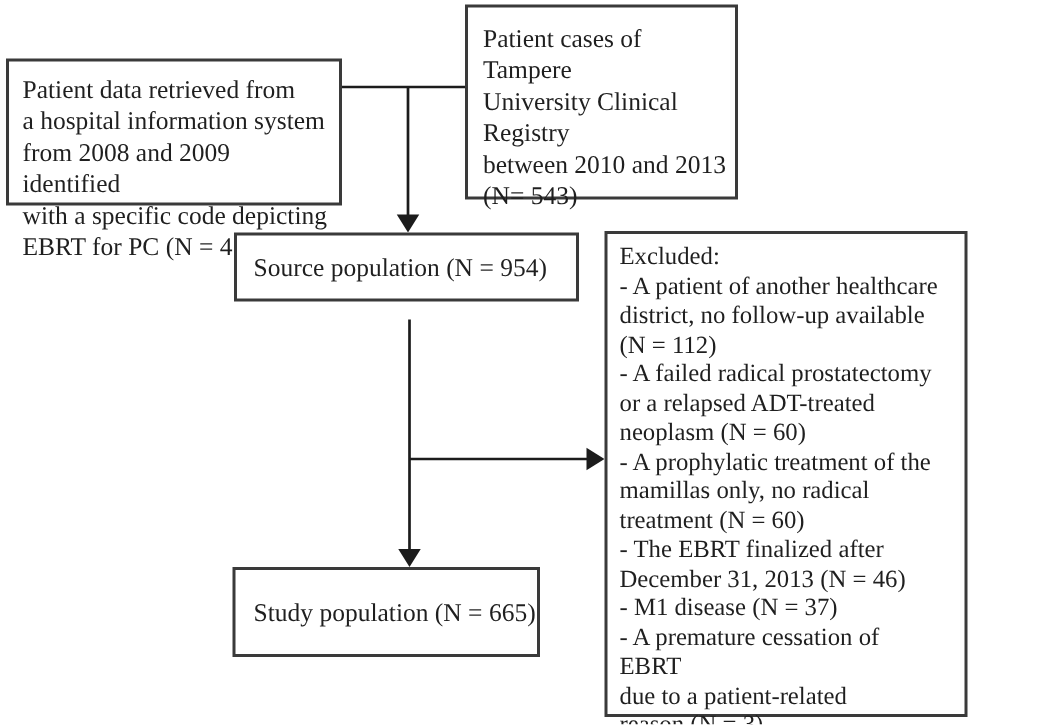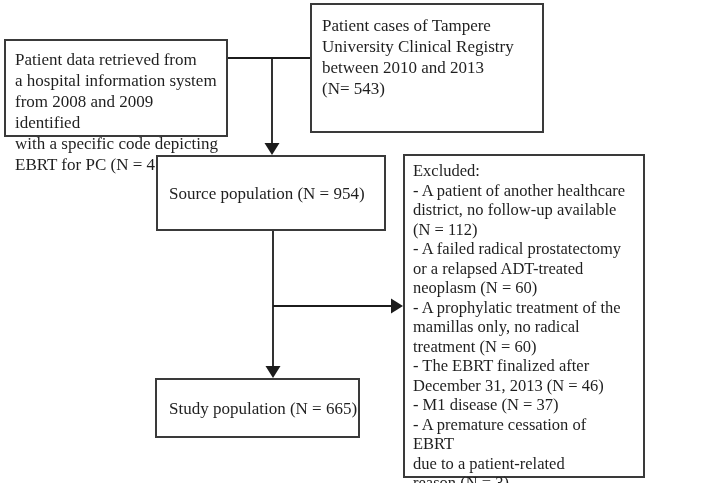--- a/index.html
+++ b/index.html
@@ -31,23 +31,23 @@
     position: absolute;
     border: 2px solid var(--border);
     background: var(--bg);
   }
   .box-text {
     white-space: pre-line;
     color: var(--text);
   }
   .box-hospital { left: 4px; top: 3px; width: 224px; height: 98px; margin-top: 36px; }
   .box-hospital .box-text { padding: 8px 4px 0 9px; font-size: 17px; line-height: 21px; }
-  .box-registry { left: 310px; top: 3px; width: 234px; height: 130px; }
+  .box-registry { left: 310px; top: 3px; width: 182px; height: 130px; }
   .box-registry .box-text { padding: 10px 4px 0 10px; font-size: 17px; line-height: 21px; }
-  .box-source { left: 156px; top: 155px; width: 230px; height: 76px; display: flex; align-items: center; }
+  .box-source { left: 156px; top: 155px; width: 230px; height: 46px; display: flex; align-items: center; }
   .box-source .box-text { padding-left: 11px; font-size: 17px; line-height: 21px; }
   .box-excluded { left: 403px; top: 154px; width: 242px; height: 324px; }
   .box-excluded .box-text { padding: 5px 14px 0 8px; font-size: 16.5px; line-height: 19.5px; }
   .box-study { left: 155px; top: 378px; width: 205px; height: 60px; display: flex; align-items: center; }
   .box-study .box-text { padding-left: 12px; font-size: 17px; line-height: 21px; }
 </style>
 </head>
 <body>
 
 <div class="canvas">

